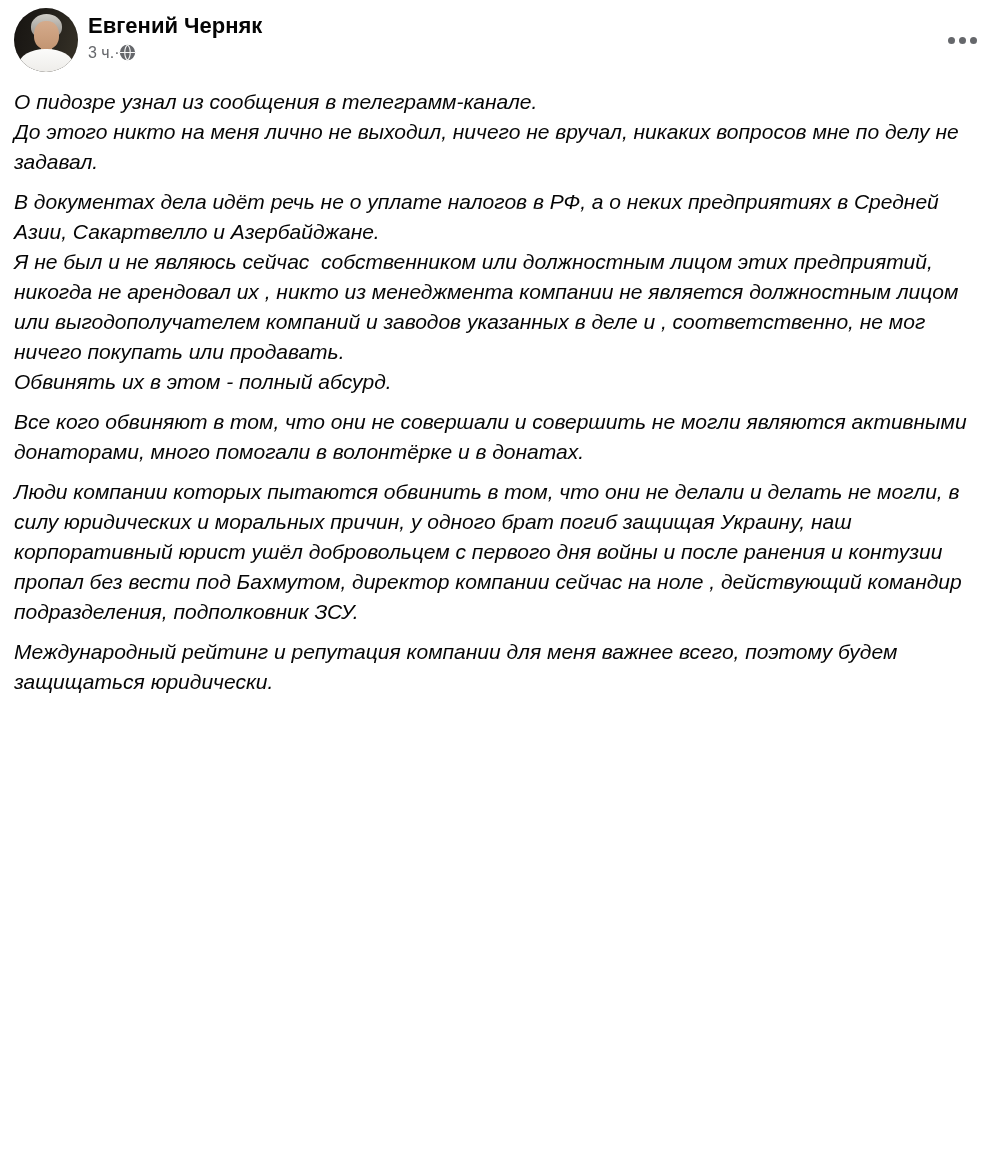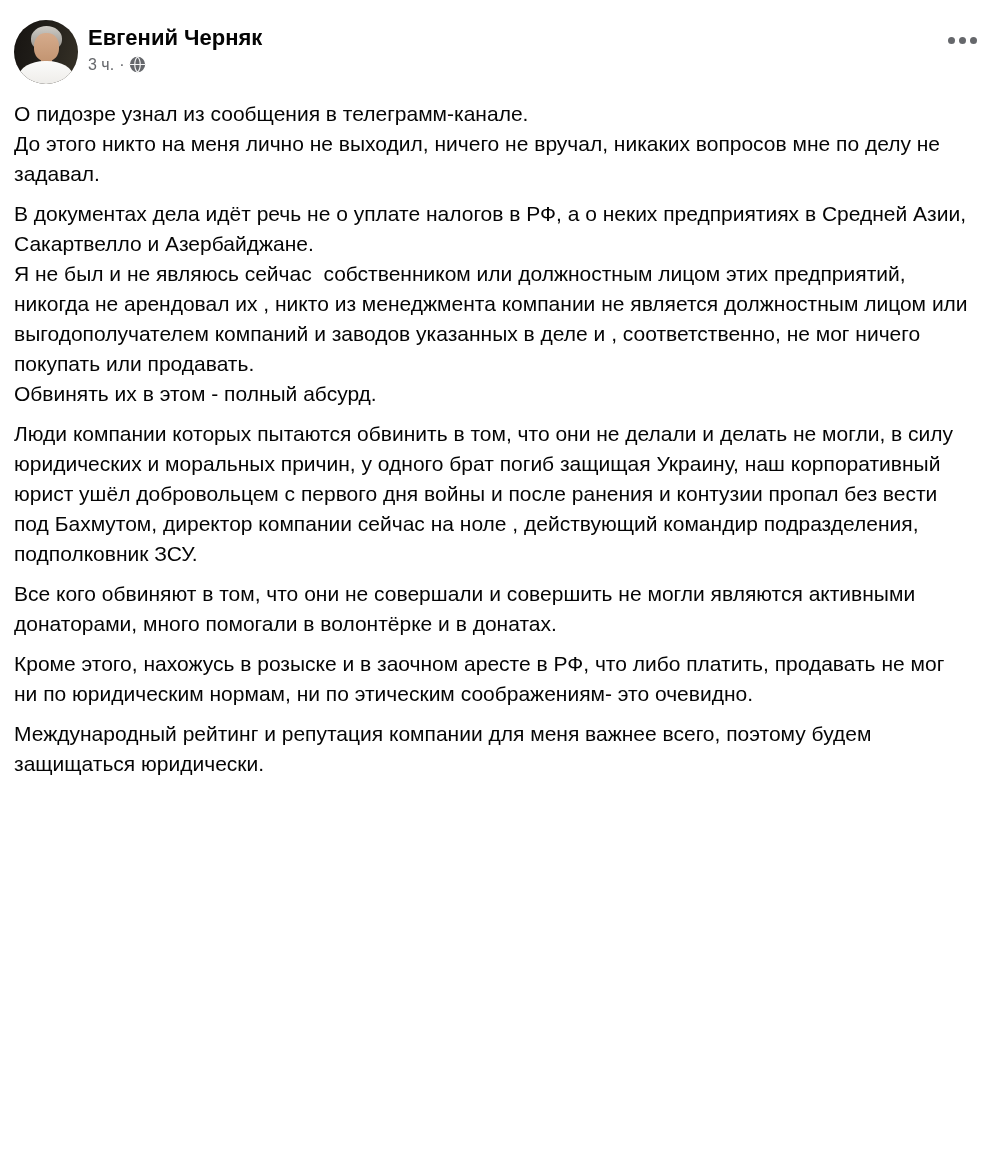--- a/index.html
+++ b/index.html
@@ -14,21 +14,21 @@
   .post {
     position: relative;
     width: 1002px;
     height: 1156px;
     background: #FFFFFF;
   }
   
   .header {
     display: flex;
     align-items: flex-start;
-    padding: 20px 16px 0 14px;
+    padding: 8px 16px 0 14px;
   }
   .avatar {
     width: 64px;
     height: 64px;
     border-radius: 50%;
     overflow: hidden;
     position: relative;
     flex: 0 0 auto;
     cursor: pointer;
     background: linear-gradient(105deg, #171411 0%, #221f1a 45%, #383328 100%);
@@ -57,21 +57,20 @@
   .author {
     font-size: 22px;
     font-weight: 700;
     color: #050505;
     line-height: 26px;
     cursor: pointer;
   }
   .meta {
     display: flex;
     align-items: center;
-    gap: 5px;
     margin-top: 4px;
     color: #65676B;
     font-size: 16px;
     line-height: 19px;
   }
   .meta .ts { cursor: pointer; }
   .globe { display: inline-flex; align-items: center; }
   .more {
     position: absolute;
     top: 24px;
@@ -97,20 +96,21 @@
   
   .body {
     padding: 15px 30px 0 14px;
     font-size: 21px;
     line-height: 30px;
     color: #050505;
   }
   .body p {
     margin: 0 4px 10px 0;
     white-space: pre-wrap;
+    font-style: italic;
   }
 </style>
 </head>
 <body>
 
 <div class="post">
 
   <div class="header">
 
     <div class="avatar" title="">
@@ -146,20 +146,19 @@
 
   </div>
 
   <div class="body">
     <div>
         <p>О пидозре узнал из сообщения в телеграмм-канале.
 До этого никто на меня лично не выходил, ничего не вручал, никаких вопросов мне по делу не задавал.</p>
         <p>В документах дела идёт речь не о уплате налогов в РФ, а о неких предприятиях в Средней Азии, Сакартвелло и Азербайджане.
 Я не был и не являюсь сейчас  собственником или должностным лицом этих предприятий, никогда не арендовал их , никто из менеджмента компании не является должностным лицом или выгодополучателем компаний и заводов указанных в деле и , соответственно, не мог ничего покупать или продавать.
 Обвинять их в этом - полный абсурд.</p>
+        <p>Все кого обвиняют в том, что они не совершали и совершить не могли являются активными донаторами, много помогали в волонтёрке и в донатах.</p>
         <p>Люди компании которых пытаются обвинить в том, что они не делали и делать не могли, в силу юридических и моральных причин, у одного брат погиб защищая Украину, наш корпоративный юрист ушёл добровольцем с первого дня войны и после ранения и контузии пропал без вести под Бахмутом, директор компании сейчас на ноле , действующий командир подразделения, подполковник ЗСУ.</p>
-        <p>Все кого обвиняют в том, что они не совершали и совершить не могли являются активными донаторами, много помогали в волонтёрке и в донатах.</p>
-        <p>Кроме этого, нахожусь в розыске и в заочном аресте в РФ, что либо платить, продавать не мог ни по юридическим нормам, ни по этическим соображениям- это очевидно.</p>
       </div>
     <p>Международный рейтинг и репутация компании для меня важнее всего, поэтому будем защищаться юридически.</p>
   </div>
 
 </div>
 
 </body></html>

